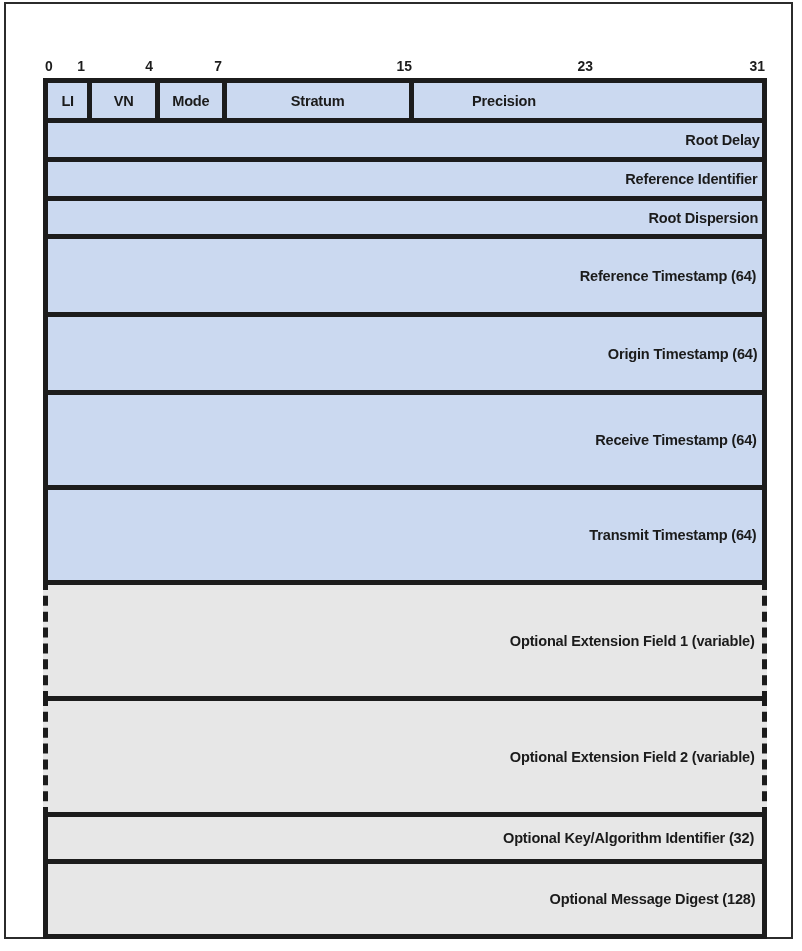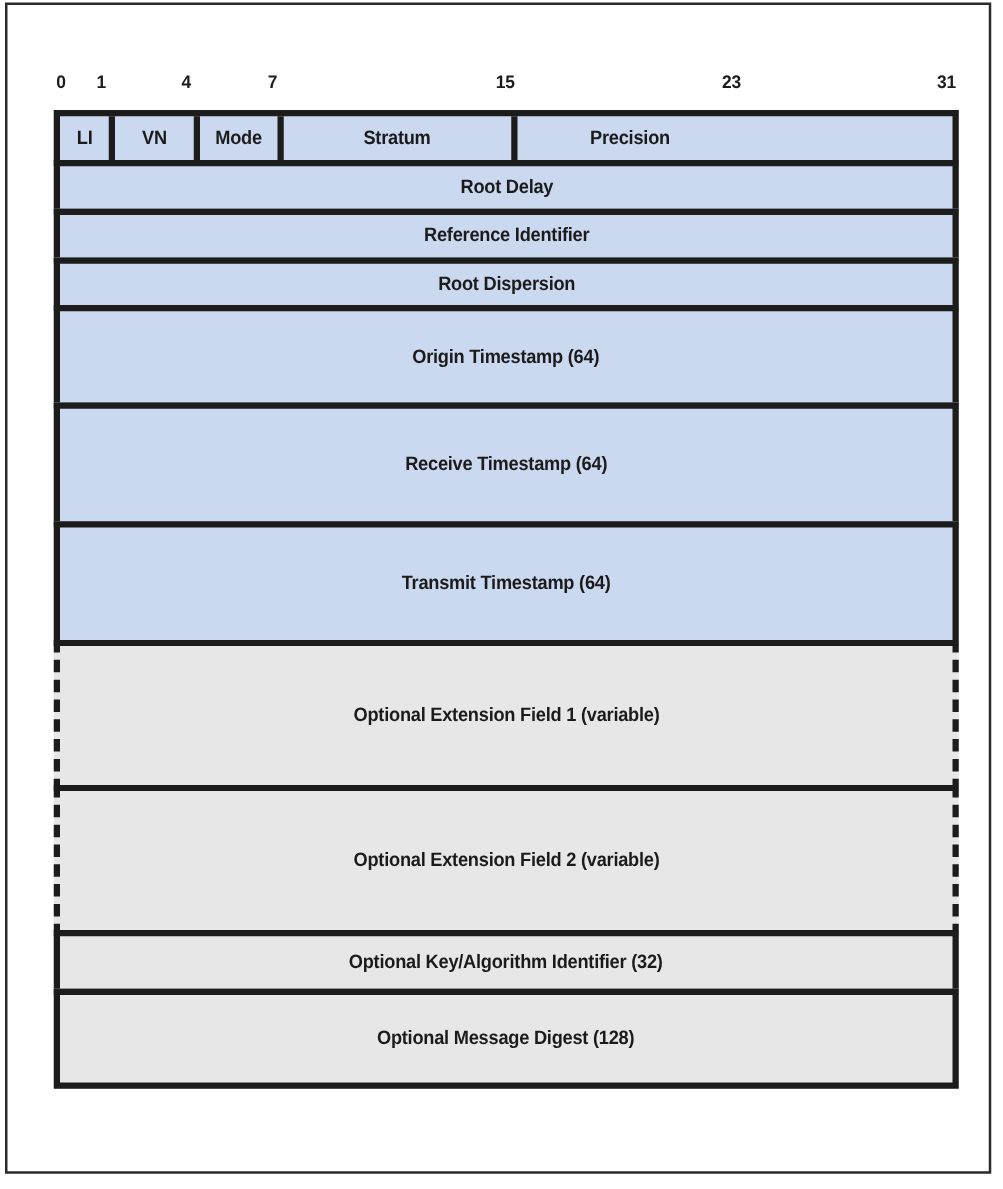--- a/index.html
+++ b/index.html
@@ -29,24 +29,24 @@
   .bits .b1{width:42px;}
   .bits .b4{width:110px;}
   .bits .b7{width:179px;}
   .bits .b15{width:369px;}
   .bits .b23{width:550px;}
   .bits .b31{width:722px;}
   
   .row{
     position:relative;box-sizing:border-box;width:724px;
     border:5px solid var(--border);background:var(--field-fill);
-    display:flex;align-items:center;justify-content:center;
+    display:flex;align-items:center;justify-content:flex-end;
     margin-top:-5px;
   }
-  .row.first{margin-top:12px;}
+  .row.first{margin-top:2px;}
   .row-label{
     font-weight:bold;font-size:15.5px;color:#1b1b1b;letter-spacing:-.2px;
     transform:scaleX(.94);white-space:nowrap;
   }
   .header-row{display:grid;grid-template-columns:45fr 68fr 68fr 190fr 181fr 171fr;height:45px;align-items:stretch;justify-content:normal;}
   .header-row .cell{
     border-right:5px solid var(--border);
     display:flex;align-items:center;justify-content:center;box-sizing:border-box;
   }
   .header-row .cell:last-child{border-right:none;}
@@ -92,20 +92,23 @@
     <div class="row h44">
       <span class="row-label">Root Delay</span>
     </div>
     <div class="row h44">
       <span class="row-label">Reference Identifier</span>
     </div>
     <div class="row h43">
       <span class="row-label">Root Dispersion</span>
     </div>
     <div class="row h83">
+      <span class="row-label">Reference Timestamp (64)</span>
+    </div>
+    <div class="row h83">
       <span class="row-label">Origin Timestamp (64)</span>
     </div>
     <div class="row h84">
       <span class="row-label">Receive Timestamp (64)</span>
     </div>
     <div class="row h84">
       <span class="row-label">Transmit Timestamp (64)</span>
     </div>
     <div class="row h121 optional dashed">
       <span class="row-label">Optional Extension Field 1 (variable)</span>

